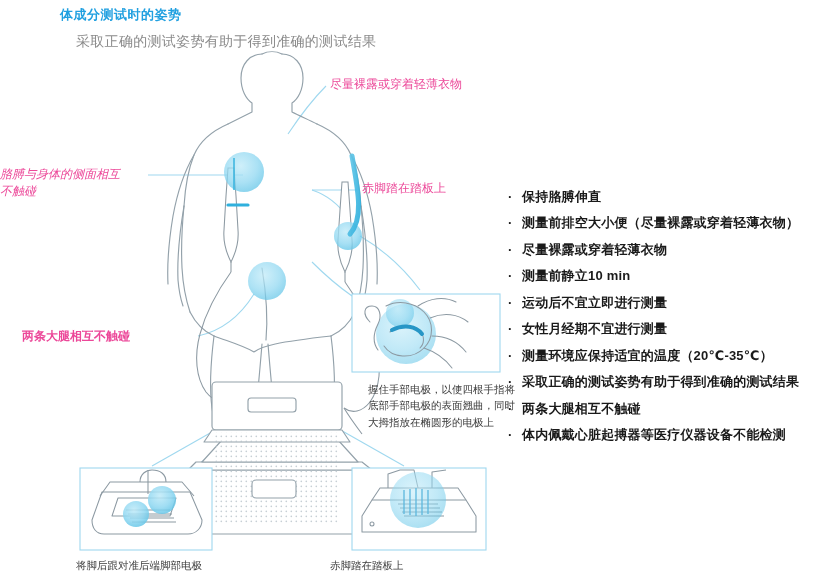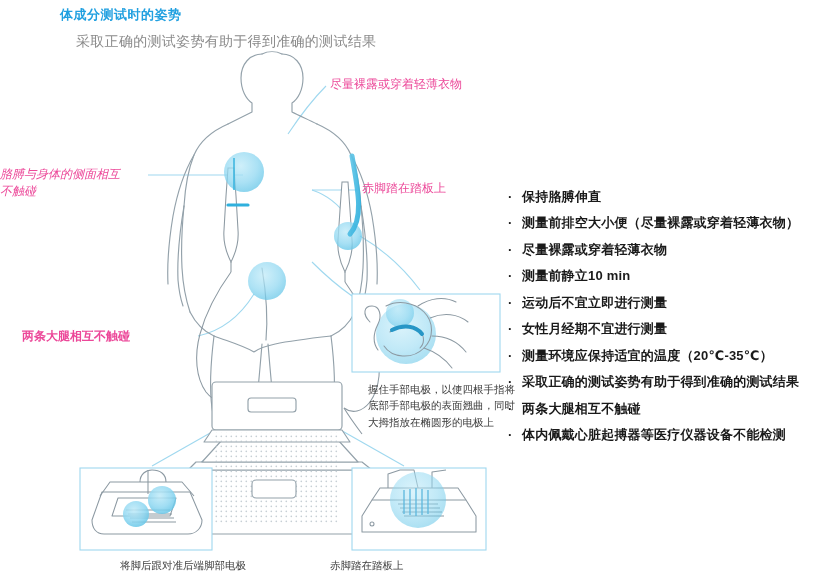--- a/index.html
+++ b/index.html
@@ -28,21 +28,21 @@
     font-size:12px;color:#ec4899;line-height:1.45;white-space:pre-line;
   }
   #lbl-arms{left:0;top:166px;width:180px;font-style:italic;}
   #lbl-thighs{left:22px;top:328px;width:210px;font-weight:bold;}
   #lbl-clothes{left:330px;top:76px;}
   #lbl-straight{left:362px;top:180px;}
 
   
   .caption{font-size:10.5px;color:#3c3c3c;line-height:1.55;}
   #cap-hand{left:344px;top:381px;width:152px;padding-left:24px;}
-  #cap-heel{left:68px;top:557px;width:230px;text-align:center;}
+  #cap-heel{left:76px;top:557px;width:230px;text-align:left;}
   #cap-bare{left:330px;top:557px;width:190px;text-align:left;}
 
   
   #tips{left:508px;top:190px;width:320px;}
   .tip{
     display:flex;align-items:flex-start;margin-bottom:11.5px;
     font-size:13px;font-weight:bold;color:#1a1a1a;letter-spacing:.2px;
     line-height:1.15;
   }
   .tip .dot{

